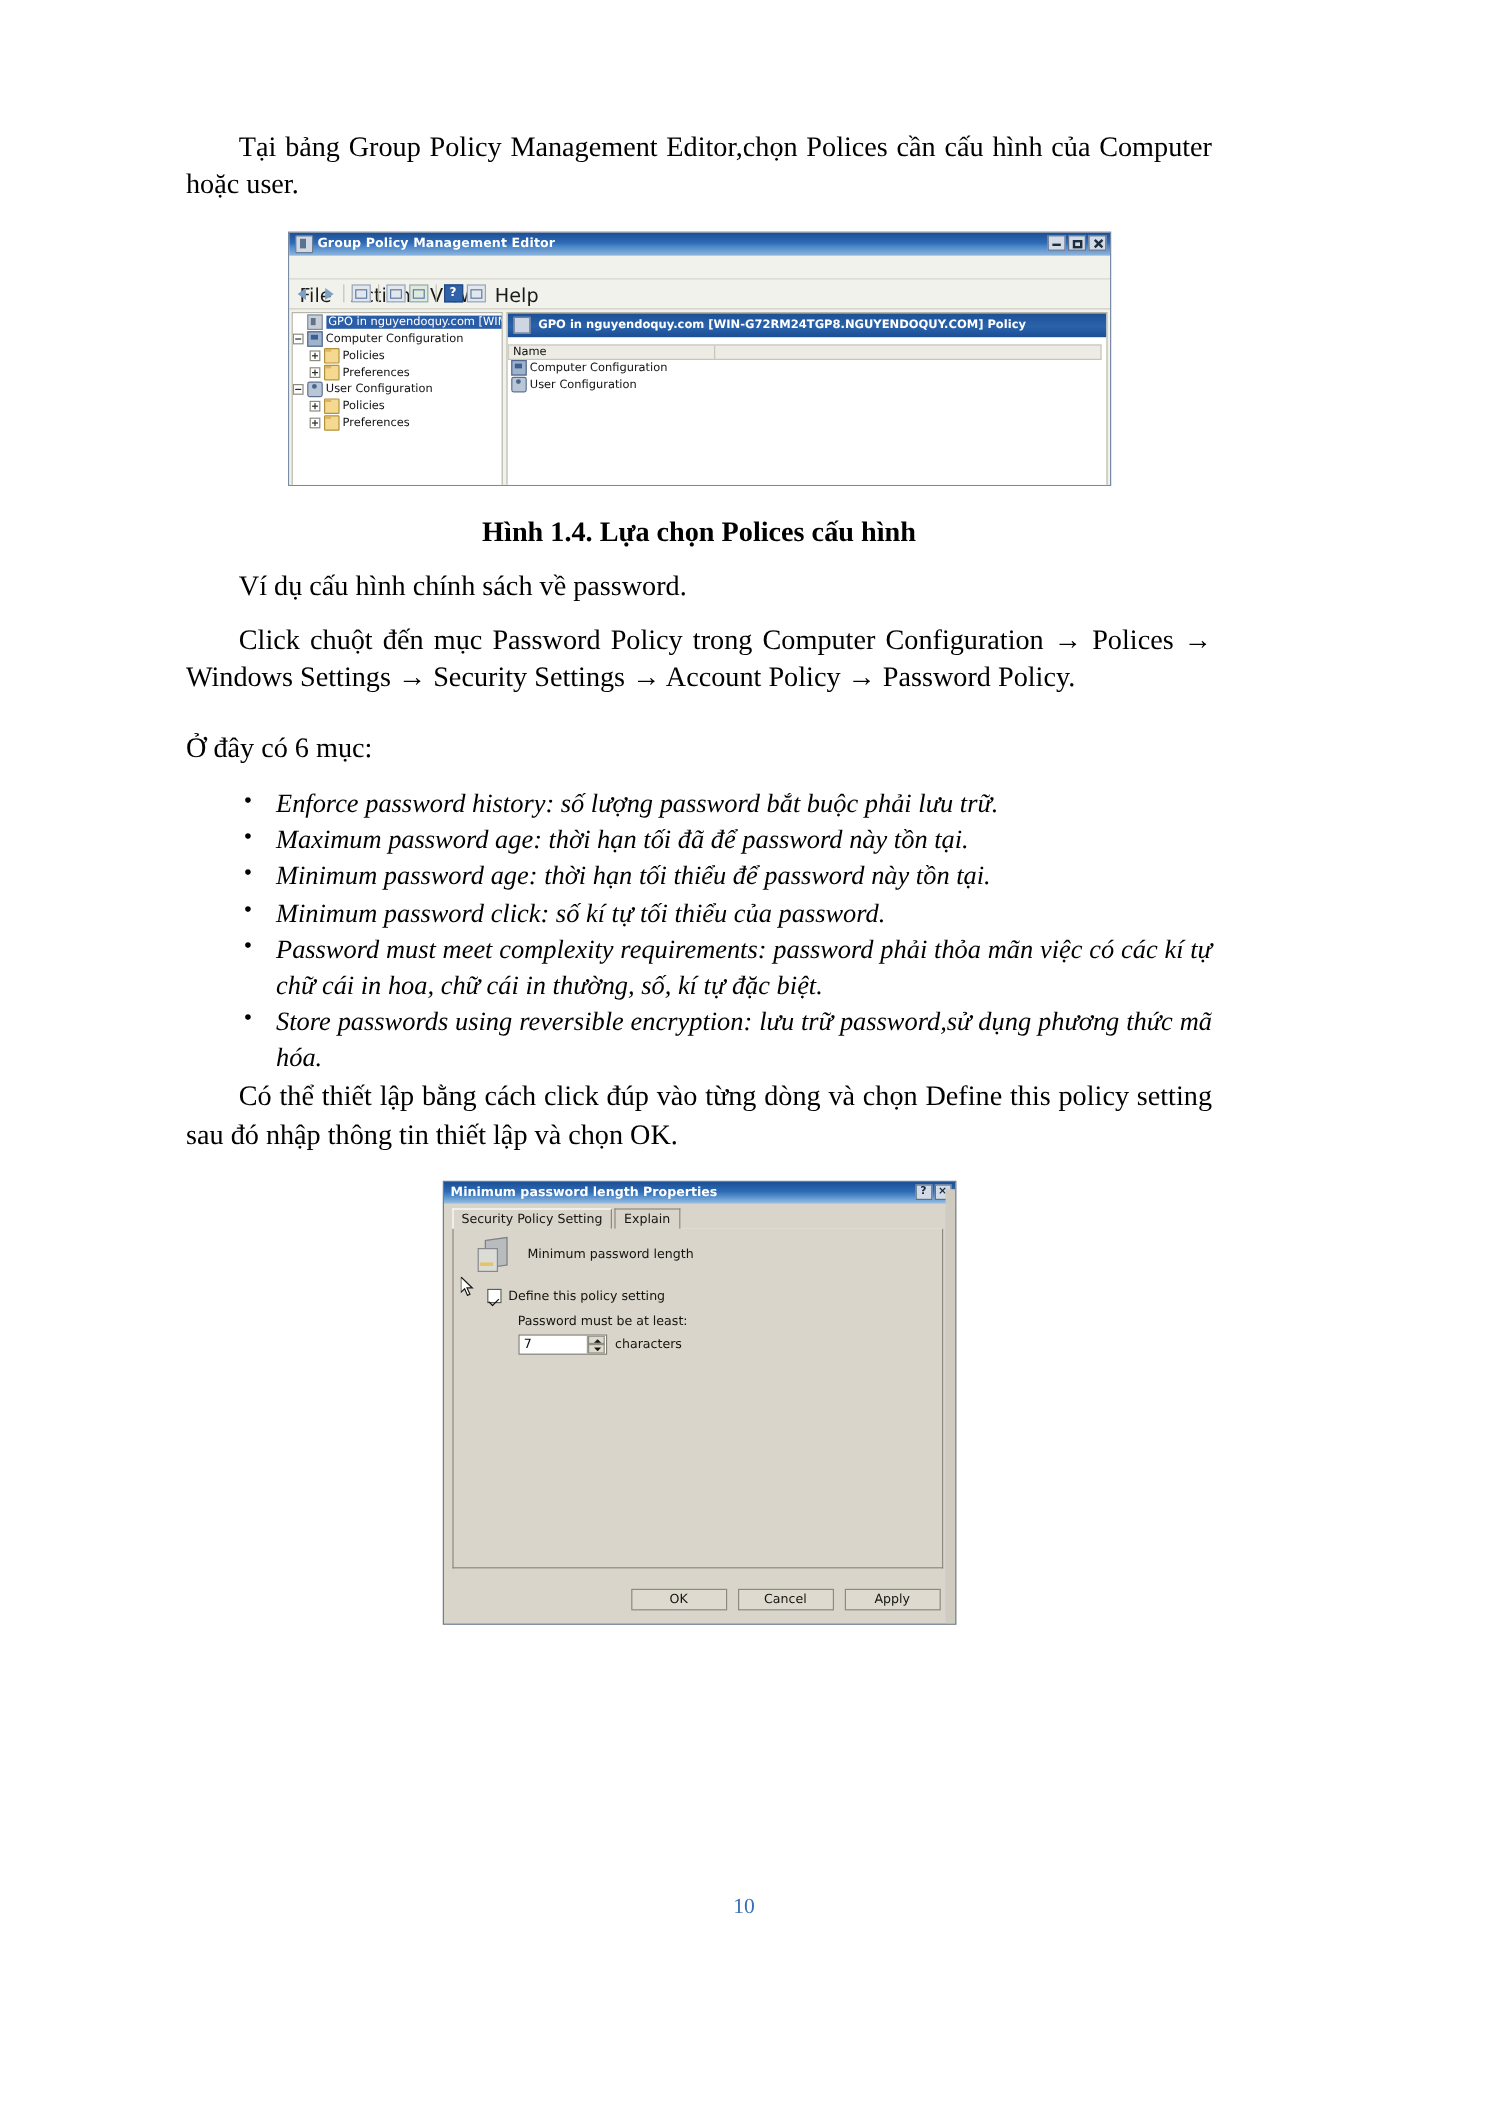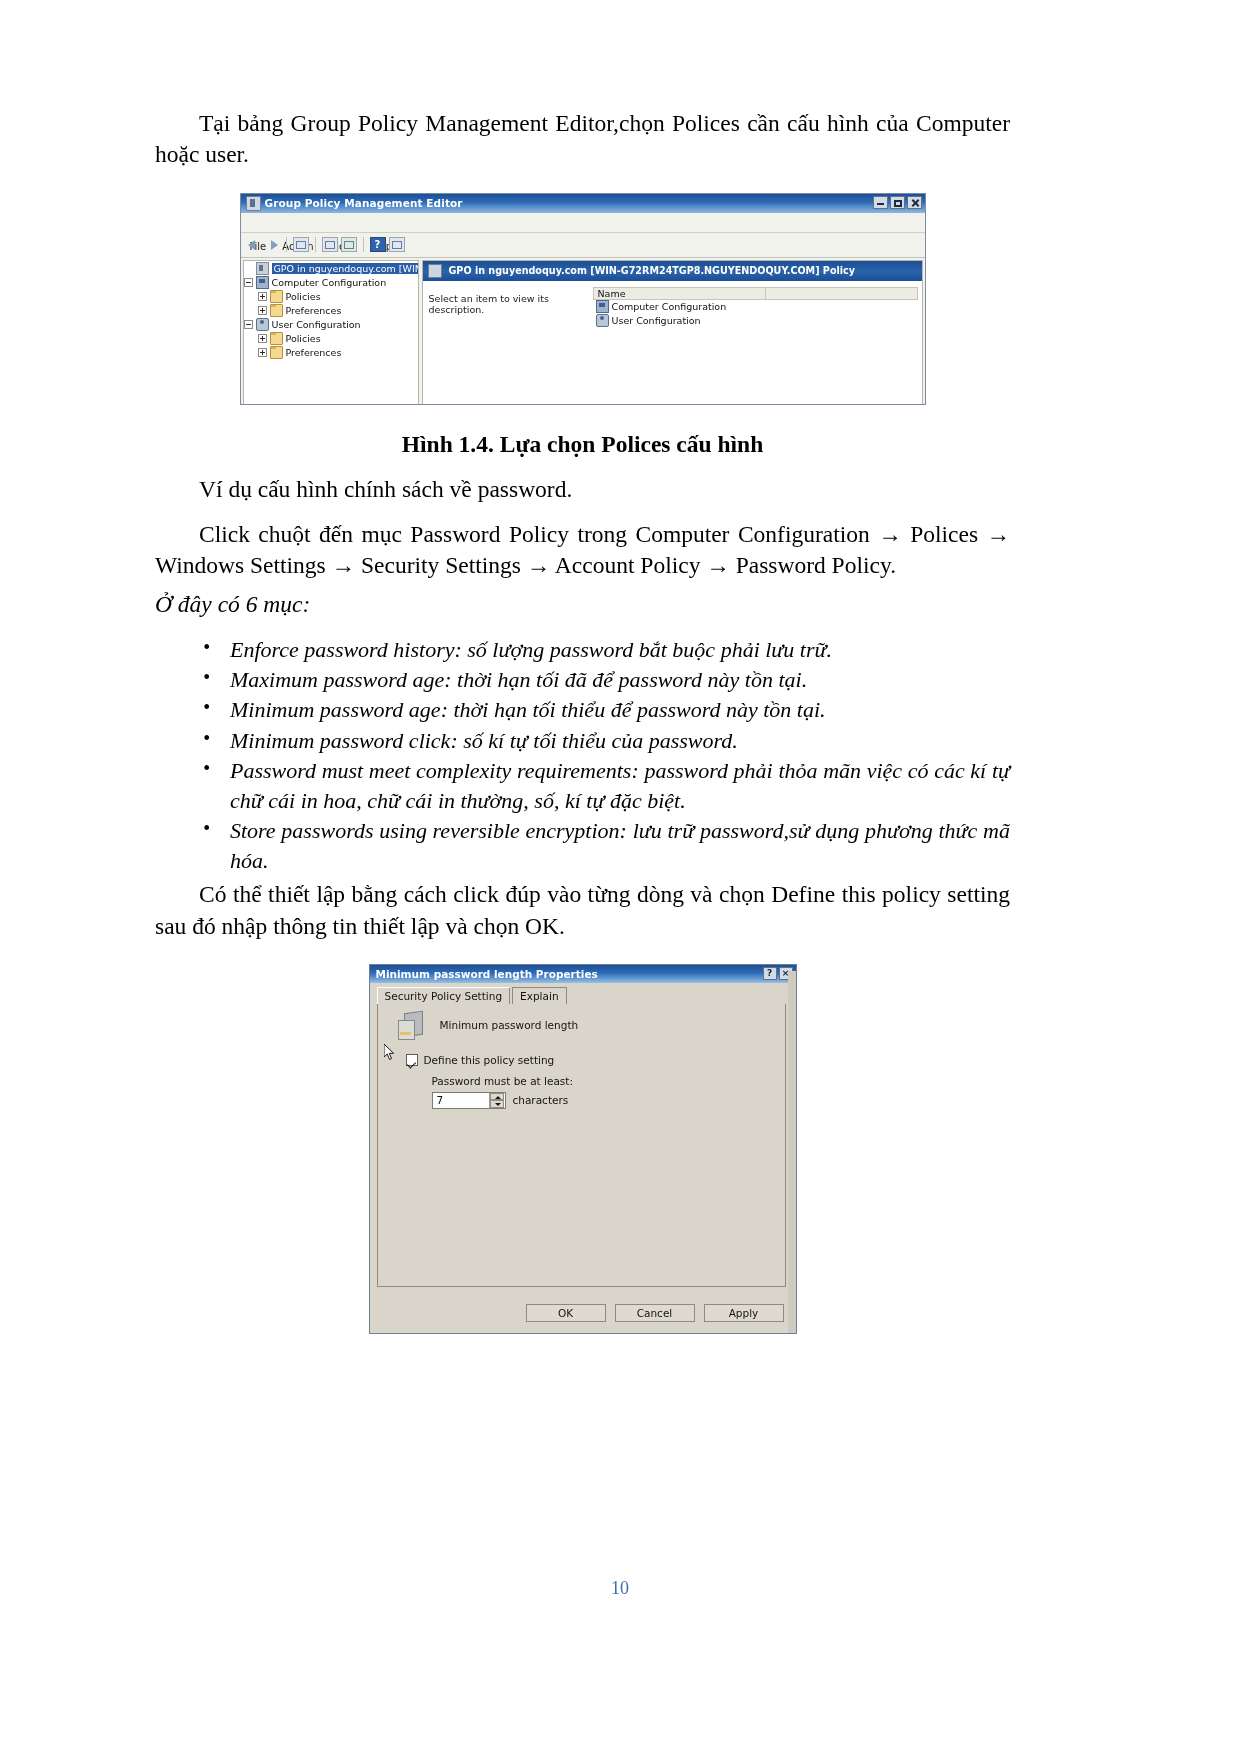--- a/index.html
+++ b/index.html
@@ -143,21 +143,21 @@
   .gpme-menu {
     height: 19px;
     background: #f2f2ec;
     border-bottom: 1px solid #cfcfc4;
     display: flex;
     align-items: center;
     padding-left: 9px;
     gap: 16px;
   }
   .gpme-menu span {
-    font-size: 10px;
+    font-size: 16px;
     color: #1a1a1a;
     margin-top: 48px;
   }
   .gpme-toolbar {
     height: 24px;
     background: #f2f2ec;
     border-bottom: 1px solid #c4c4b8;
     display: flex;
     align-items: center;
     padding-left: 6px;
@@ -681,21 +681,20 @@
               <span class="tree-label">Preferences</span>
             </div>
           </div>
 
           <div class="gpme-right">
             <div class="gpme-rtitle">
               <span class="ricon"></span>
               <span class="txt">GPO in nguyendoquy.com [WIN-G72RM24TGP8.NGUYENDOQUY.COM] Policy</span>
             </div>
             <div class="gpme-rbody">
-              <div class="gpme-desc">Select an item to view its description.</div>
               <div class="gpme-list">
                 <div class="list-head">
                   <span class="col col-name">Name</span>
                   <span class="col col-blank"></span>
                 </div>
                 <div class="list-row">
                   <span class="tree-icon ic-computer"></span>
                   <span>Computer Configuration</span>
                 </div>
                 <div class="list-row">
@@ -709,21 +708,21 @@
         </div>
       </div>
     </div>
 
     <p class="fig-caption" style="margin-top:26px;">Hình 1.4. Lựa chọn Polices cấu hình</p>
 
     <p class="para indent" style="margin-top:16px;">Ví dụ cấu hình chính sách về password.</p>
 
     <p class="para indent" style="margin-top:14px;">Click chuột đến mục Password Policy trong Computer Configuration → Polices → Windows Settings → Security Settings → Account Policy → Password Policy.</p>
 
-    <p class="para noindent" style="margin-top:8px;font-style:italic;">Ở đây có 6 mục:</p>
+    <p class="para noindent" style="margin-top:28px;">Ở đây có 6 mục:</p>
 
     <ul class="bullets">
       <li>Enforce password history: số lượng password bắt buộc phải lưu trữ.</li>
       <li>Maximum password age: thời hạn tối đã để password này tồn tại.</li>
       <li>Minimum password age: thời hạn tối thiểu để password này tồn tại.</li>
       <li>Minimum password click: số kí tự tối thiểu của password.</li>
       <li>Password must meet complexity requirements: password phải thỏa mãn việc có các kí tự chữ cái in hoa, chữ cái in thường, số, kí tự đặc biệt.</li>
       <li>Store passwords using reversible encryption: lưu trữ password,sử dụng phương thức mã hóa.</li>
     </ul>
 

